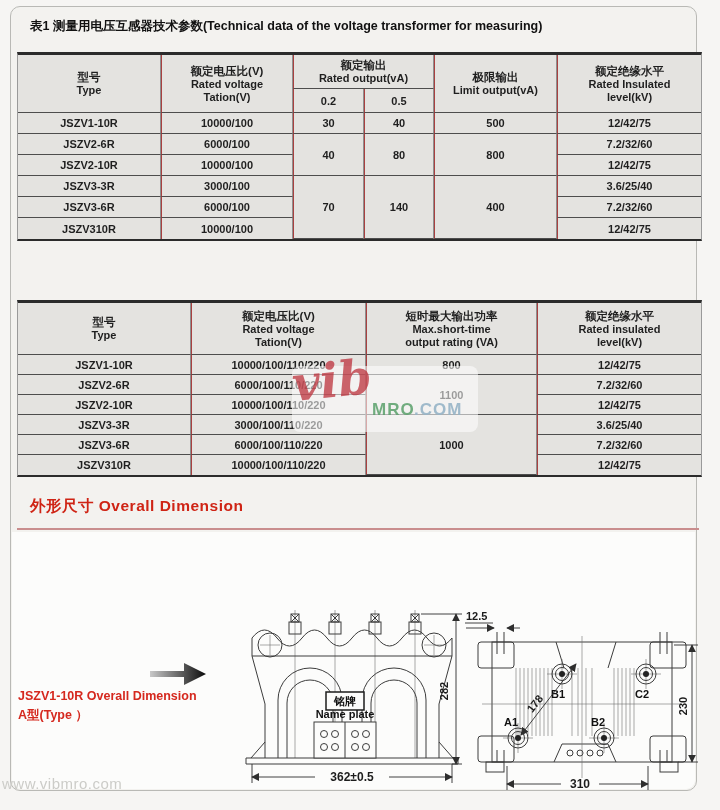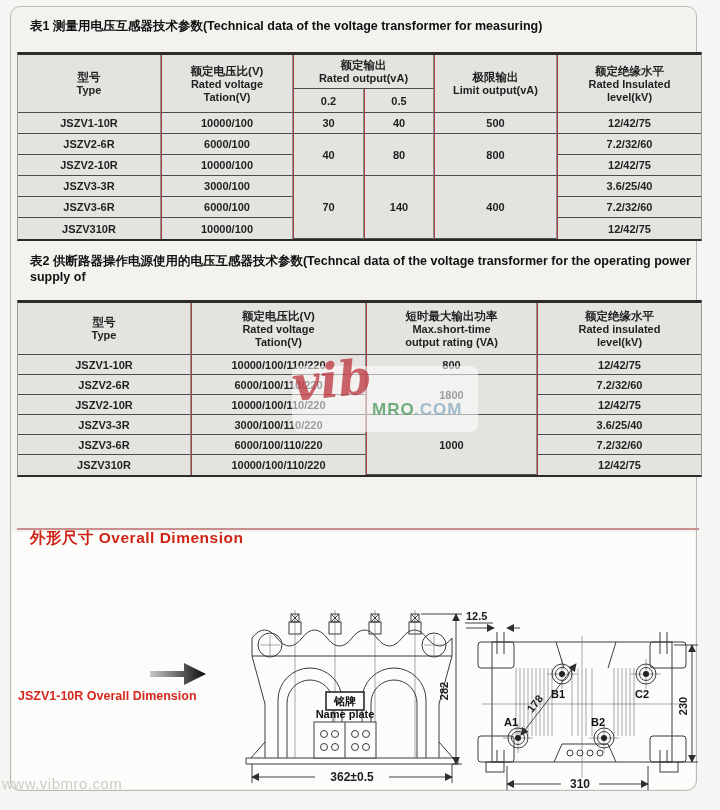--- a/index.html
+++ b/index.html
@@ -47,21 +47,21 @@
     padding:0 2px; background:#e4e3e0;
   }
   table.dt td.cL { border-left:none; }
   table.dt td.cR { border-right:none; }
   table.dt tr.last td { border-bottom:none; }
   .zh { font-size:11.5px; line-height:14px; }
   .en { font-size:11px; line-height:13px; }
 
   .section-heading {
     position:absolute; left:30px; top:496px;
-    font-size:15.5px; font-weight:bold; color:#cf2415; letter-spacing:0.5px;margin-top:32px;
+    font-size:15.5px; font-weight:bold; color:#cf2415; letter-spacing:0.5px;
   }
   .red-rule {
     position:absolute; left:17px; top:528px; width:682px; height:2px;
     background:#c98e8e;
   }
 
   .caption-arrow { position:absolute; left:148px; top:660px; }
   .caption-text {
     position:absolute; left:18px; top:687px; width:192px;
     text-align:left; color:#d5281e; font-weight:bold;
@@ -181,21 +181,20 @@
       </tr>
       <tr style="height:21px" class="last">
         <td class="cL">JSZV310R</td>
         <td>10000/100</td>
         <td class="cR">12/42/75</td>
       </tr>
     </tbody>
   </table>
 
   <div class="doc-title" id="title2">
-    <div>表2 供断路器操作电源使用的电压互感器技术参数(Techncal data of the voltage transformer for the operating power supply of</div>
   </div>
 
   <table class="dt" id="table2">
     <colgroup>
       <col style="width:173px">
         <col style="width:175px">
         <col style="width:171px">
         <col style="width:164px">
     </colgroup>
     <tbody>
@@ -222,21 +221,21 @@
       </tr>
       <tr style="height:20px">
         <td class="cL">JSZV1-10R</td>
         <td>10000/100/110/220</td>
         <td>800</td>
         <td class="cR">12/42/75</td>
       </tr>
       <tr style="height:20px">
         <td class="cL">JSZV2-6R</td>
         <td>6000/100/110/220</td>
-        <td rowspan="2">1800</td>
+        <td rowspan="2">1100</td>
         <td class="cR">7.2/32/60</td>
       </tr>
       <tr style="height:20px">
         <td class="cL">JSZV2-10R</td>
         <td>10000/100/110/220</td>
         <td class="cR">12/42/75</td>
       </tr>
       <tr style="height:20px">
         <td class="cL">JSZV3-3R</td>
         <td>3000/100/110/220</td>
@@ -269,20 +268,21 @@
     <defs>
       <linearGradient id="agrad" x1="0" y1="0" x2="1" y2="0">
         <stop offset="0" stop-color="#c8c8c8"></stop>
           <stop offset="1" stop-color="#0a0a0a"></stop>
       </linearGradient>
     </defs>
     <polygon points="2,11 36,11 36,3 58,14 36,25 36,17 2,17" fill="url(#agrad)"></polygon>
   </svg>
   <div class="caption-text">
     <div>JSZV1-10R Overall Dimension</div>
+    <div>A型(Type ）</div>
   </div>
 
   <svg class="drawing" id="front-view" width="228" height="190" viewBox="0 0 228 190">
     <defs>
       <marker id="ma1" viewBox="0 0 10 10" refX="9" refY="5" markerWidth="9" markerHeight="9" orient="auto-start-reverse">
         <path d="M0,0 L10,5 L0,10 z" fill="#2e2e2e"></path>
       </marker>
     </defs>
 
     <line class="thin" x1="57" y1="4" x2="57" y2="152"></line>

